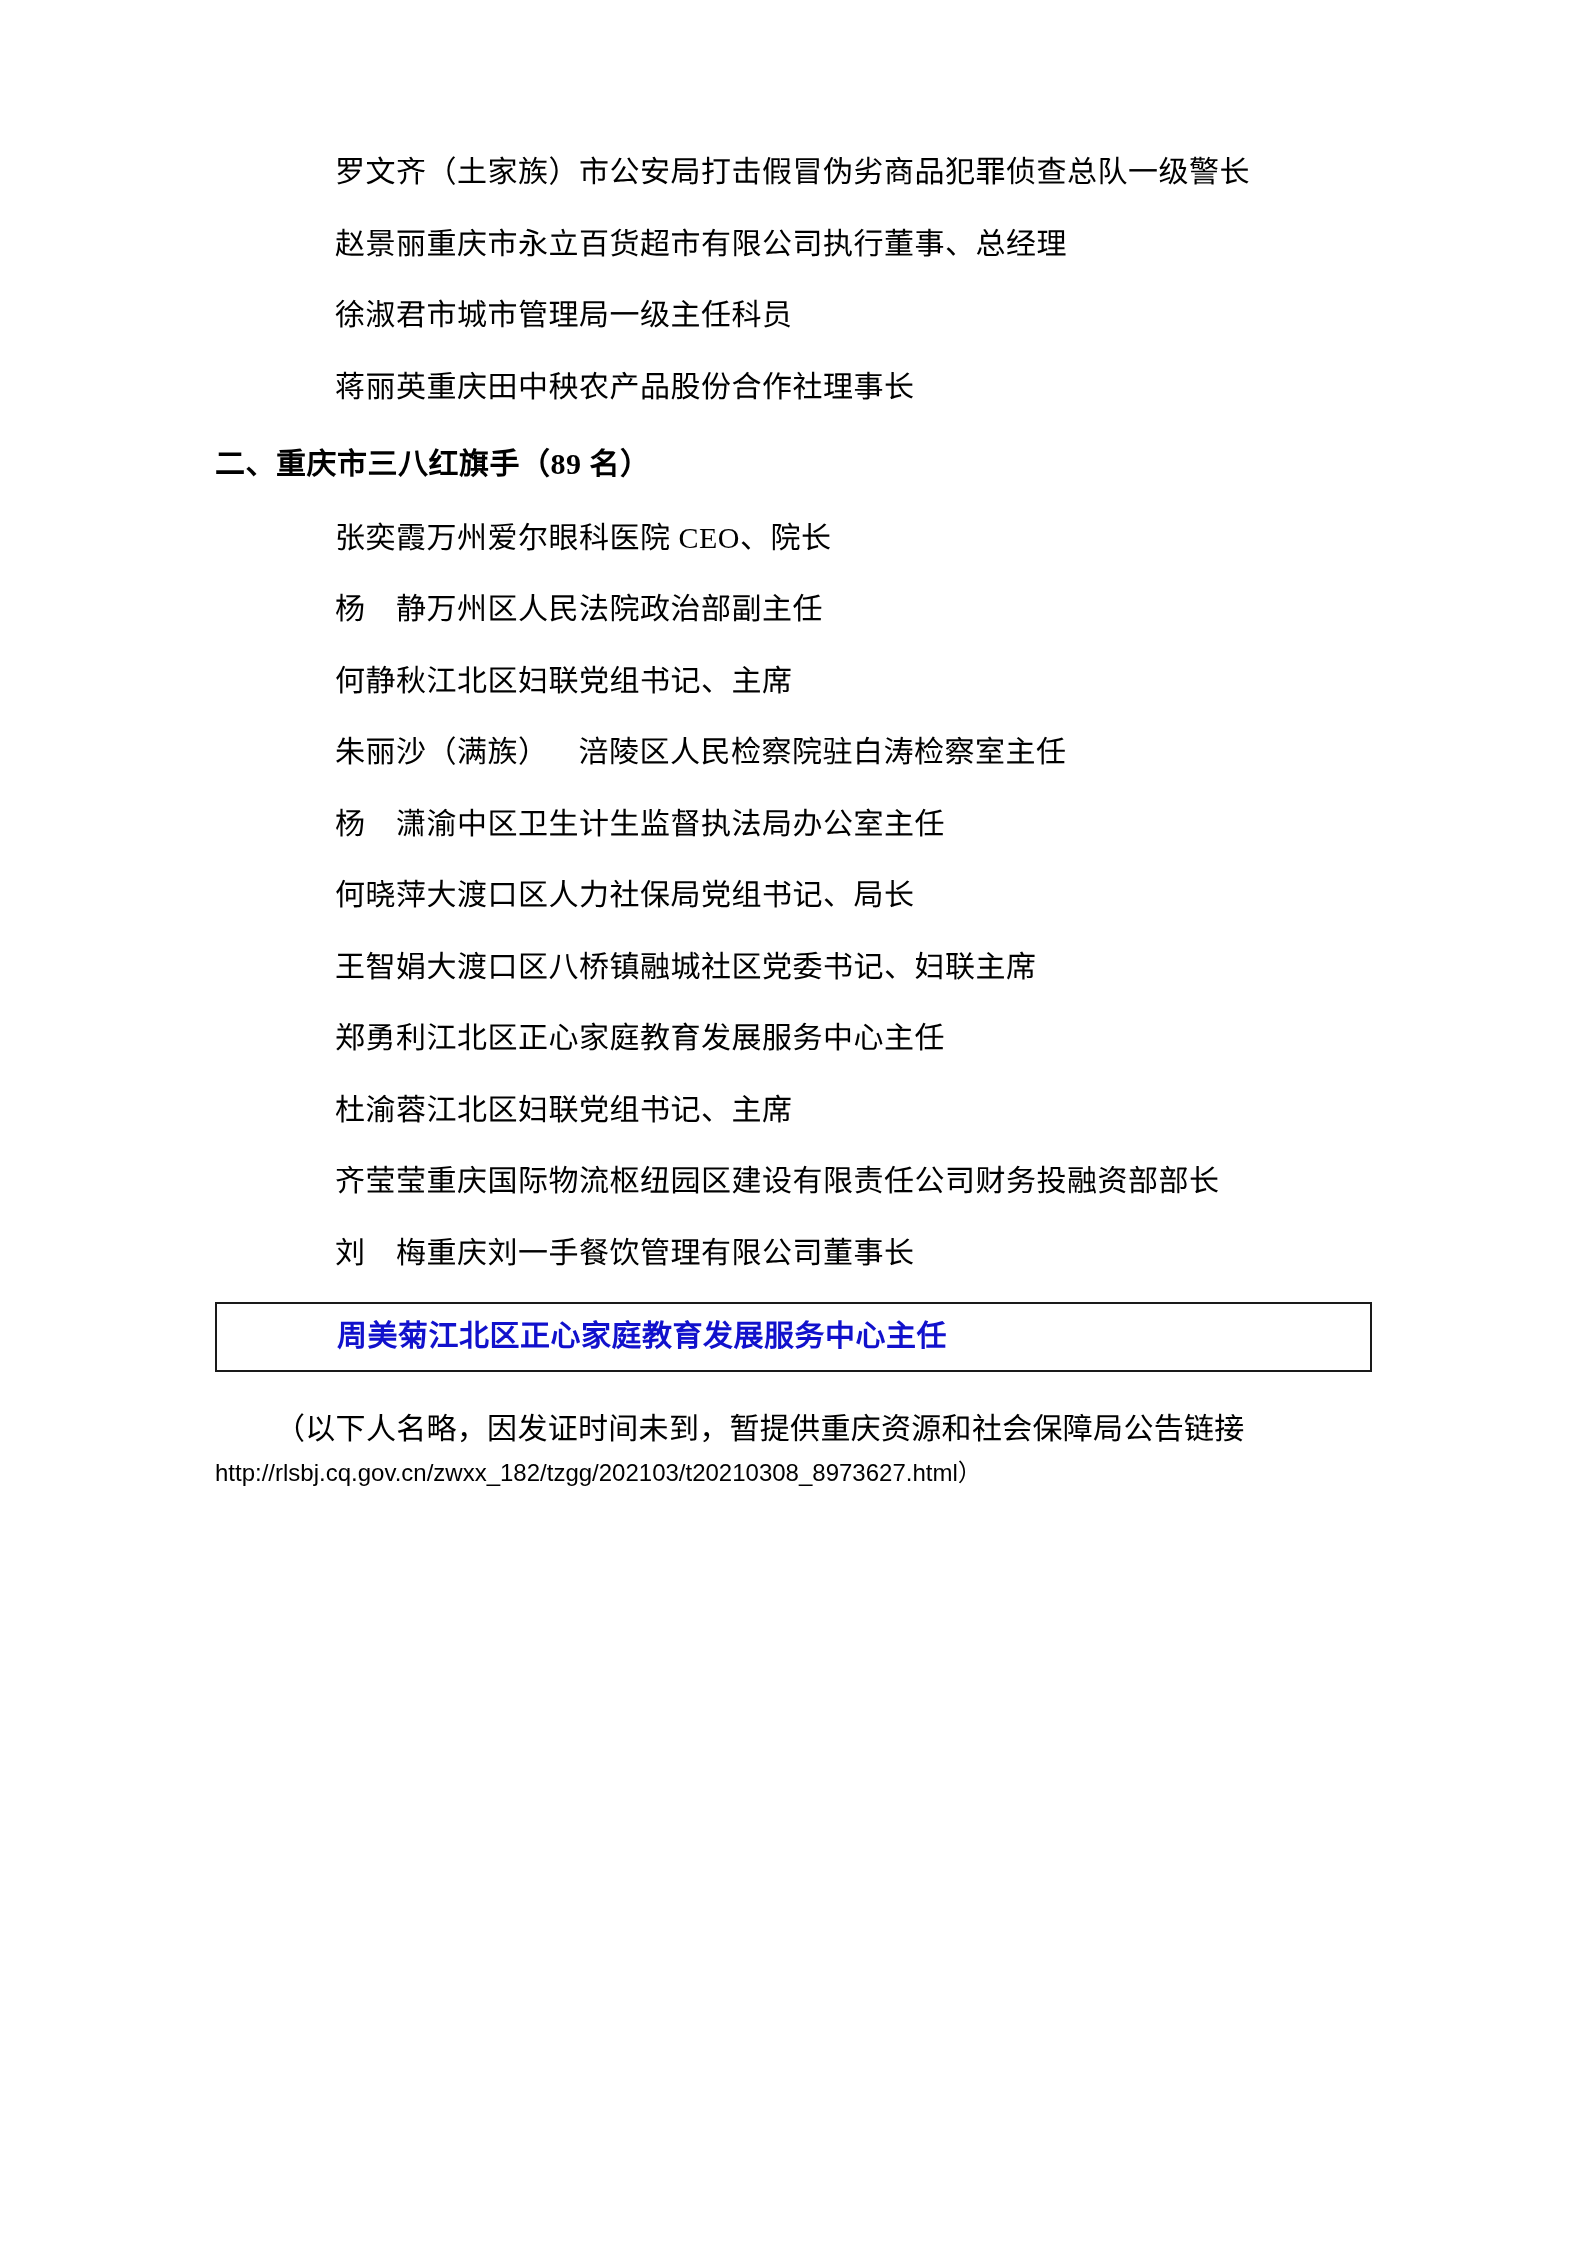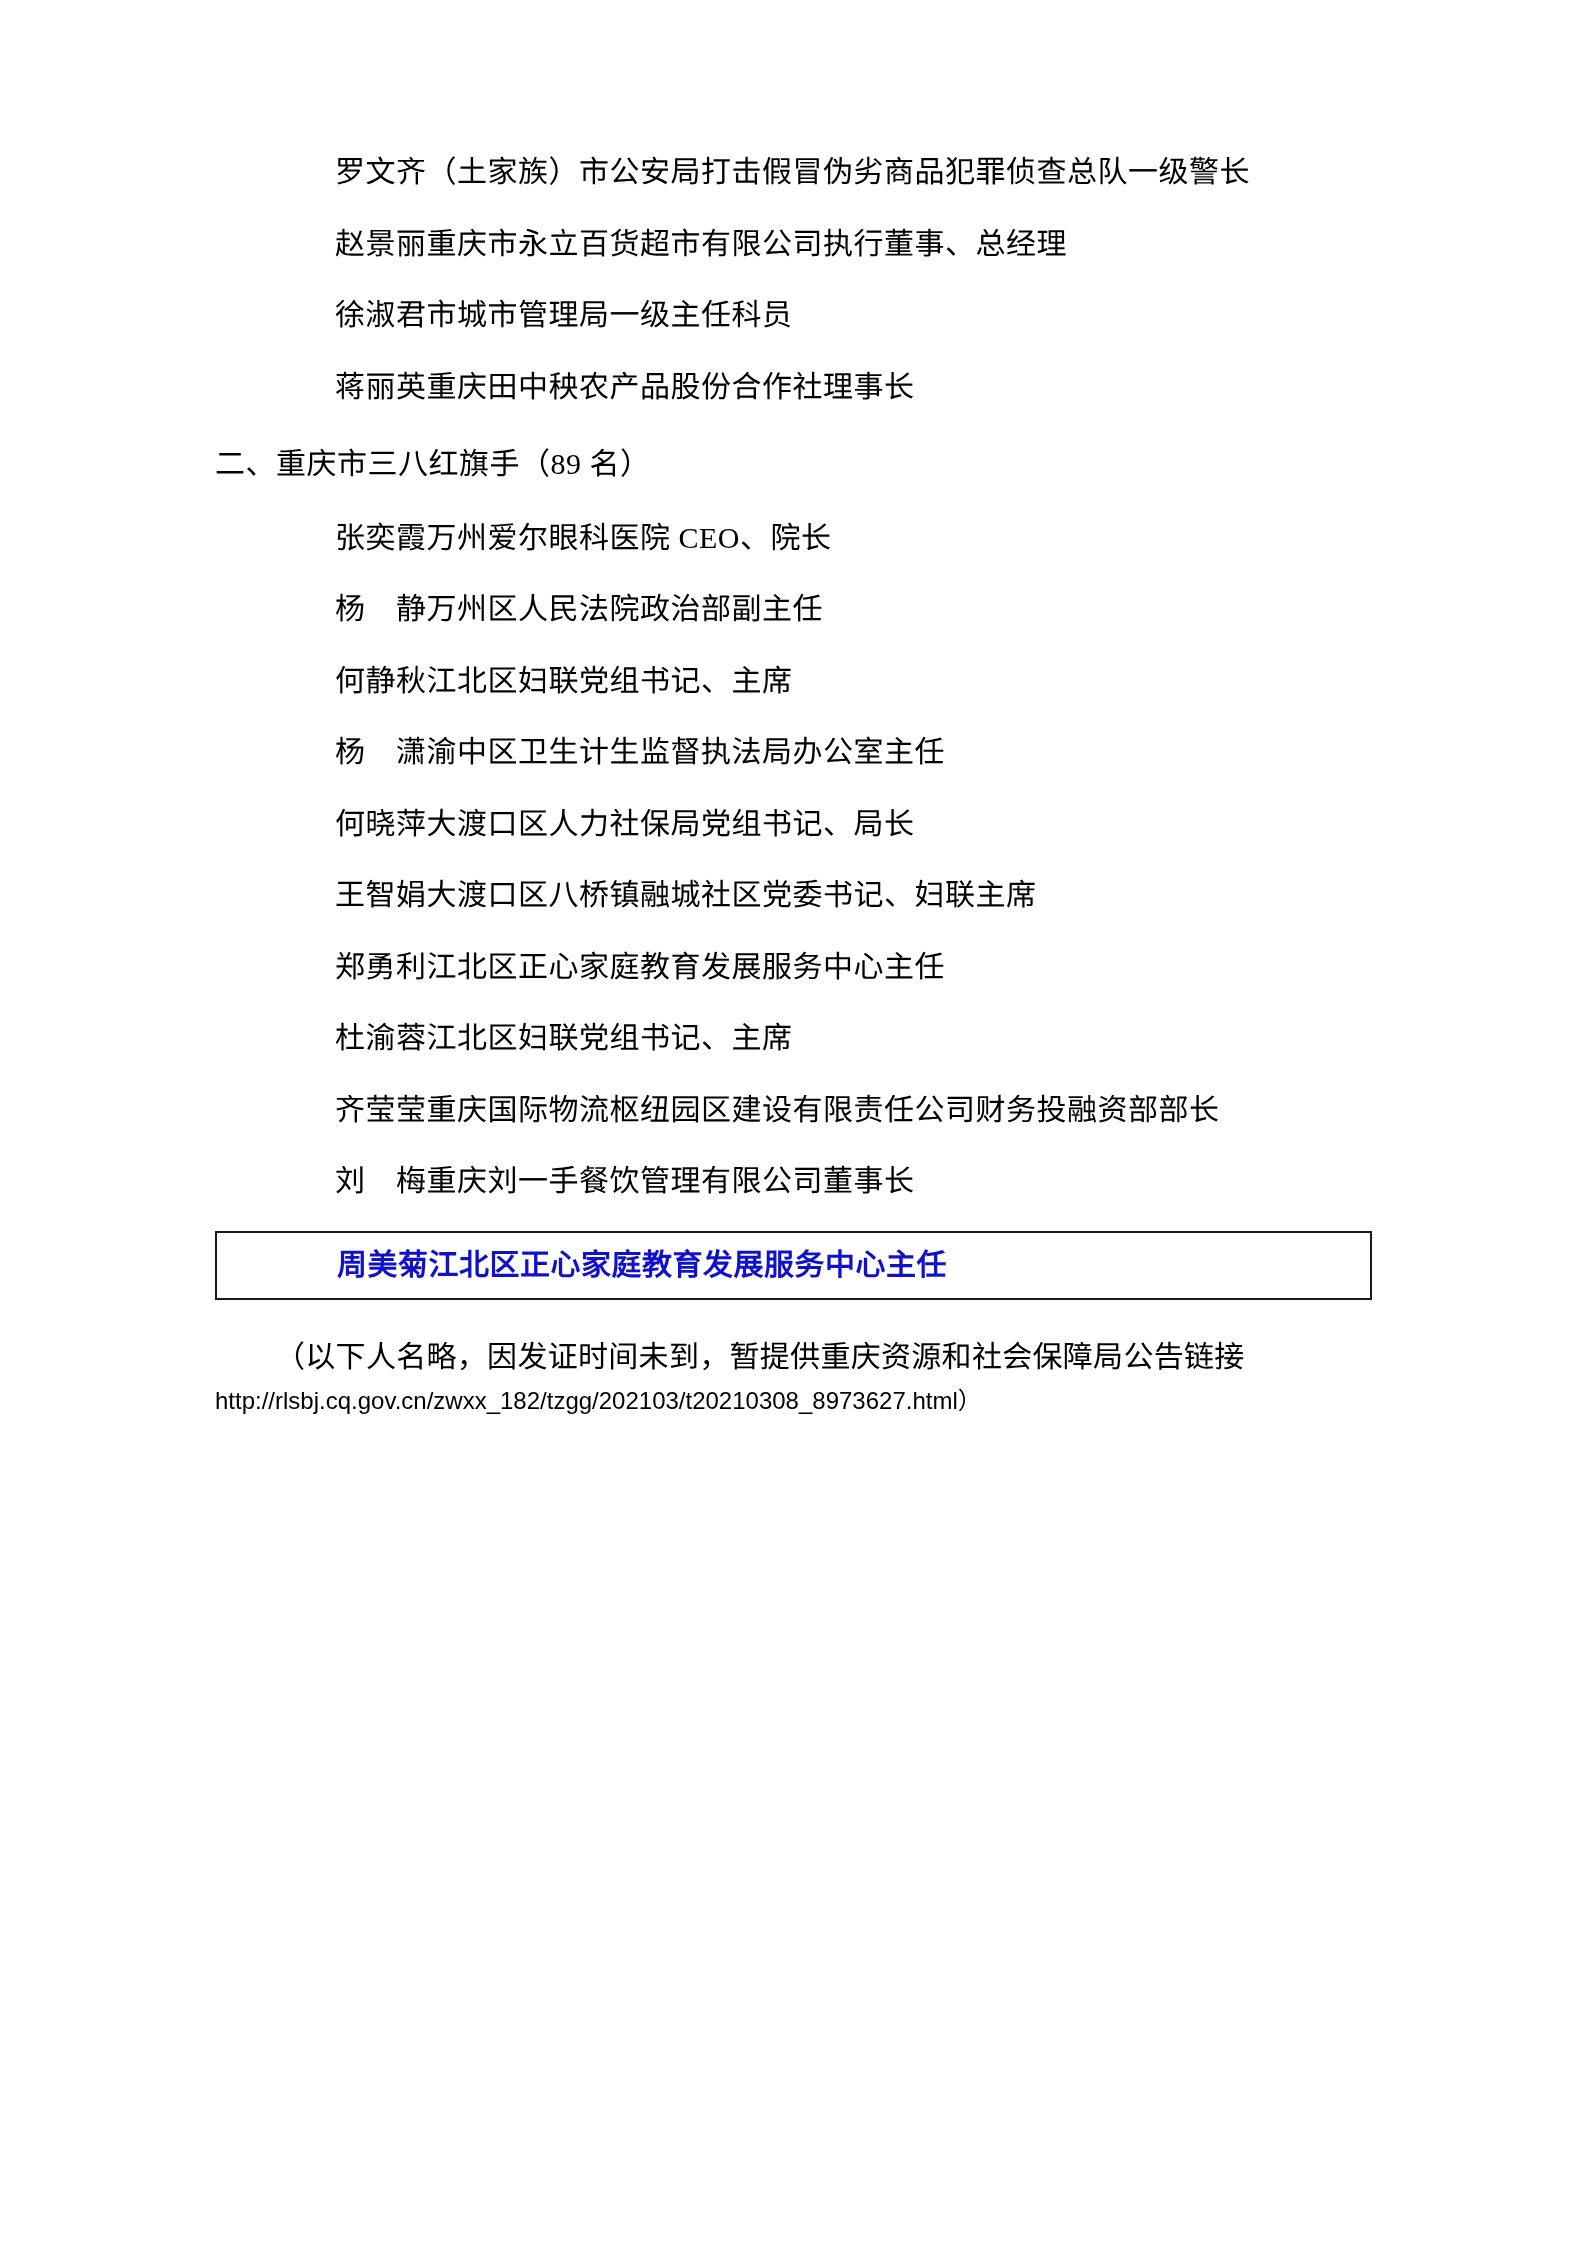--- a/index.html
+++ b/index.html
@@ -33,21 +33,21 @@
   .entry .nm {
     display: inline-block;
     min-width: 132px;
   }
   .entry.nowrapname .nm {
     min-width: 0;
   }
   .section-head {
     font-size: 30px;
     line-height: 1.45;
-    font-weight: normal;
+    font-weight: bold;
     margin: 34px 0 30px 0;
     text-indent: 0;
     letter-spacing: 0.5px;
   }
   .highlight-box {
     border: 2px solid #1a1a1a;
     margin: 6px 0 26px 0;
     padding: 10px 0 12px 0;
     box-sizing: border-box;
   }
@@ -92,20 +92,21 @@
 
 
   <h2 class="section-head">二、重庆市三八红旗手（89 名）</h2>
 
   <p class="entry"><span class="nm">张奕霞</span><span>万州爱尔眼科医院 CEO、院长</span></p>
 
   <p class="entry"><span class="nm">杨　静</span><span>万州区人民法院政治部副主任</span></p>
 
   <p class="entry"><span class="nm">何静秋</span><span>江北区妇联党组书记、主席</span></p>
 
+  <p class="entry nowrapname"><span class="nm">朱丽沙（满族）</span><span class="sp"></span><span>涪陵区人民检察院驻白涛检察室主任</span></p>
 
   <p class="entry"><span class="nm">杨　潇</span><span>渝中区卫生计生监督执法局办公室主任</span></p>
 
   <p class="entry"><span class="nm">何晓萍</span><span>大渡口区人力社保局党组书记、局长</span></p>
 
   <p class="entry"><span class="nm">王智娟</span><span>大渡口区八桥镇融城社区党委书记、妇联主席</span></p>
 
   <p class="entry"><span class="nm">郑勇利</span><span>江北区正心家庭教育发展服务中心主任</span></p>
 
   <p class="entry"><span class="nm">杜渝蓉</span><span>江北区妇联党组书记、主席</span></p>

